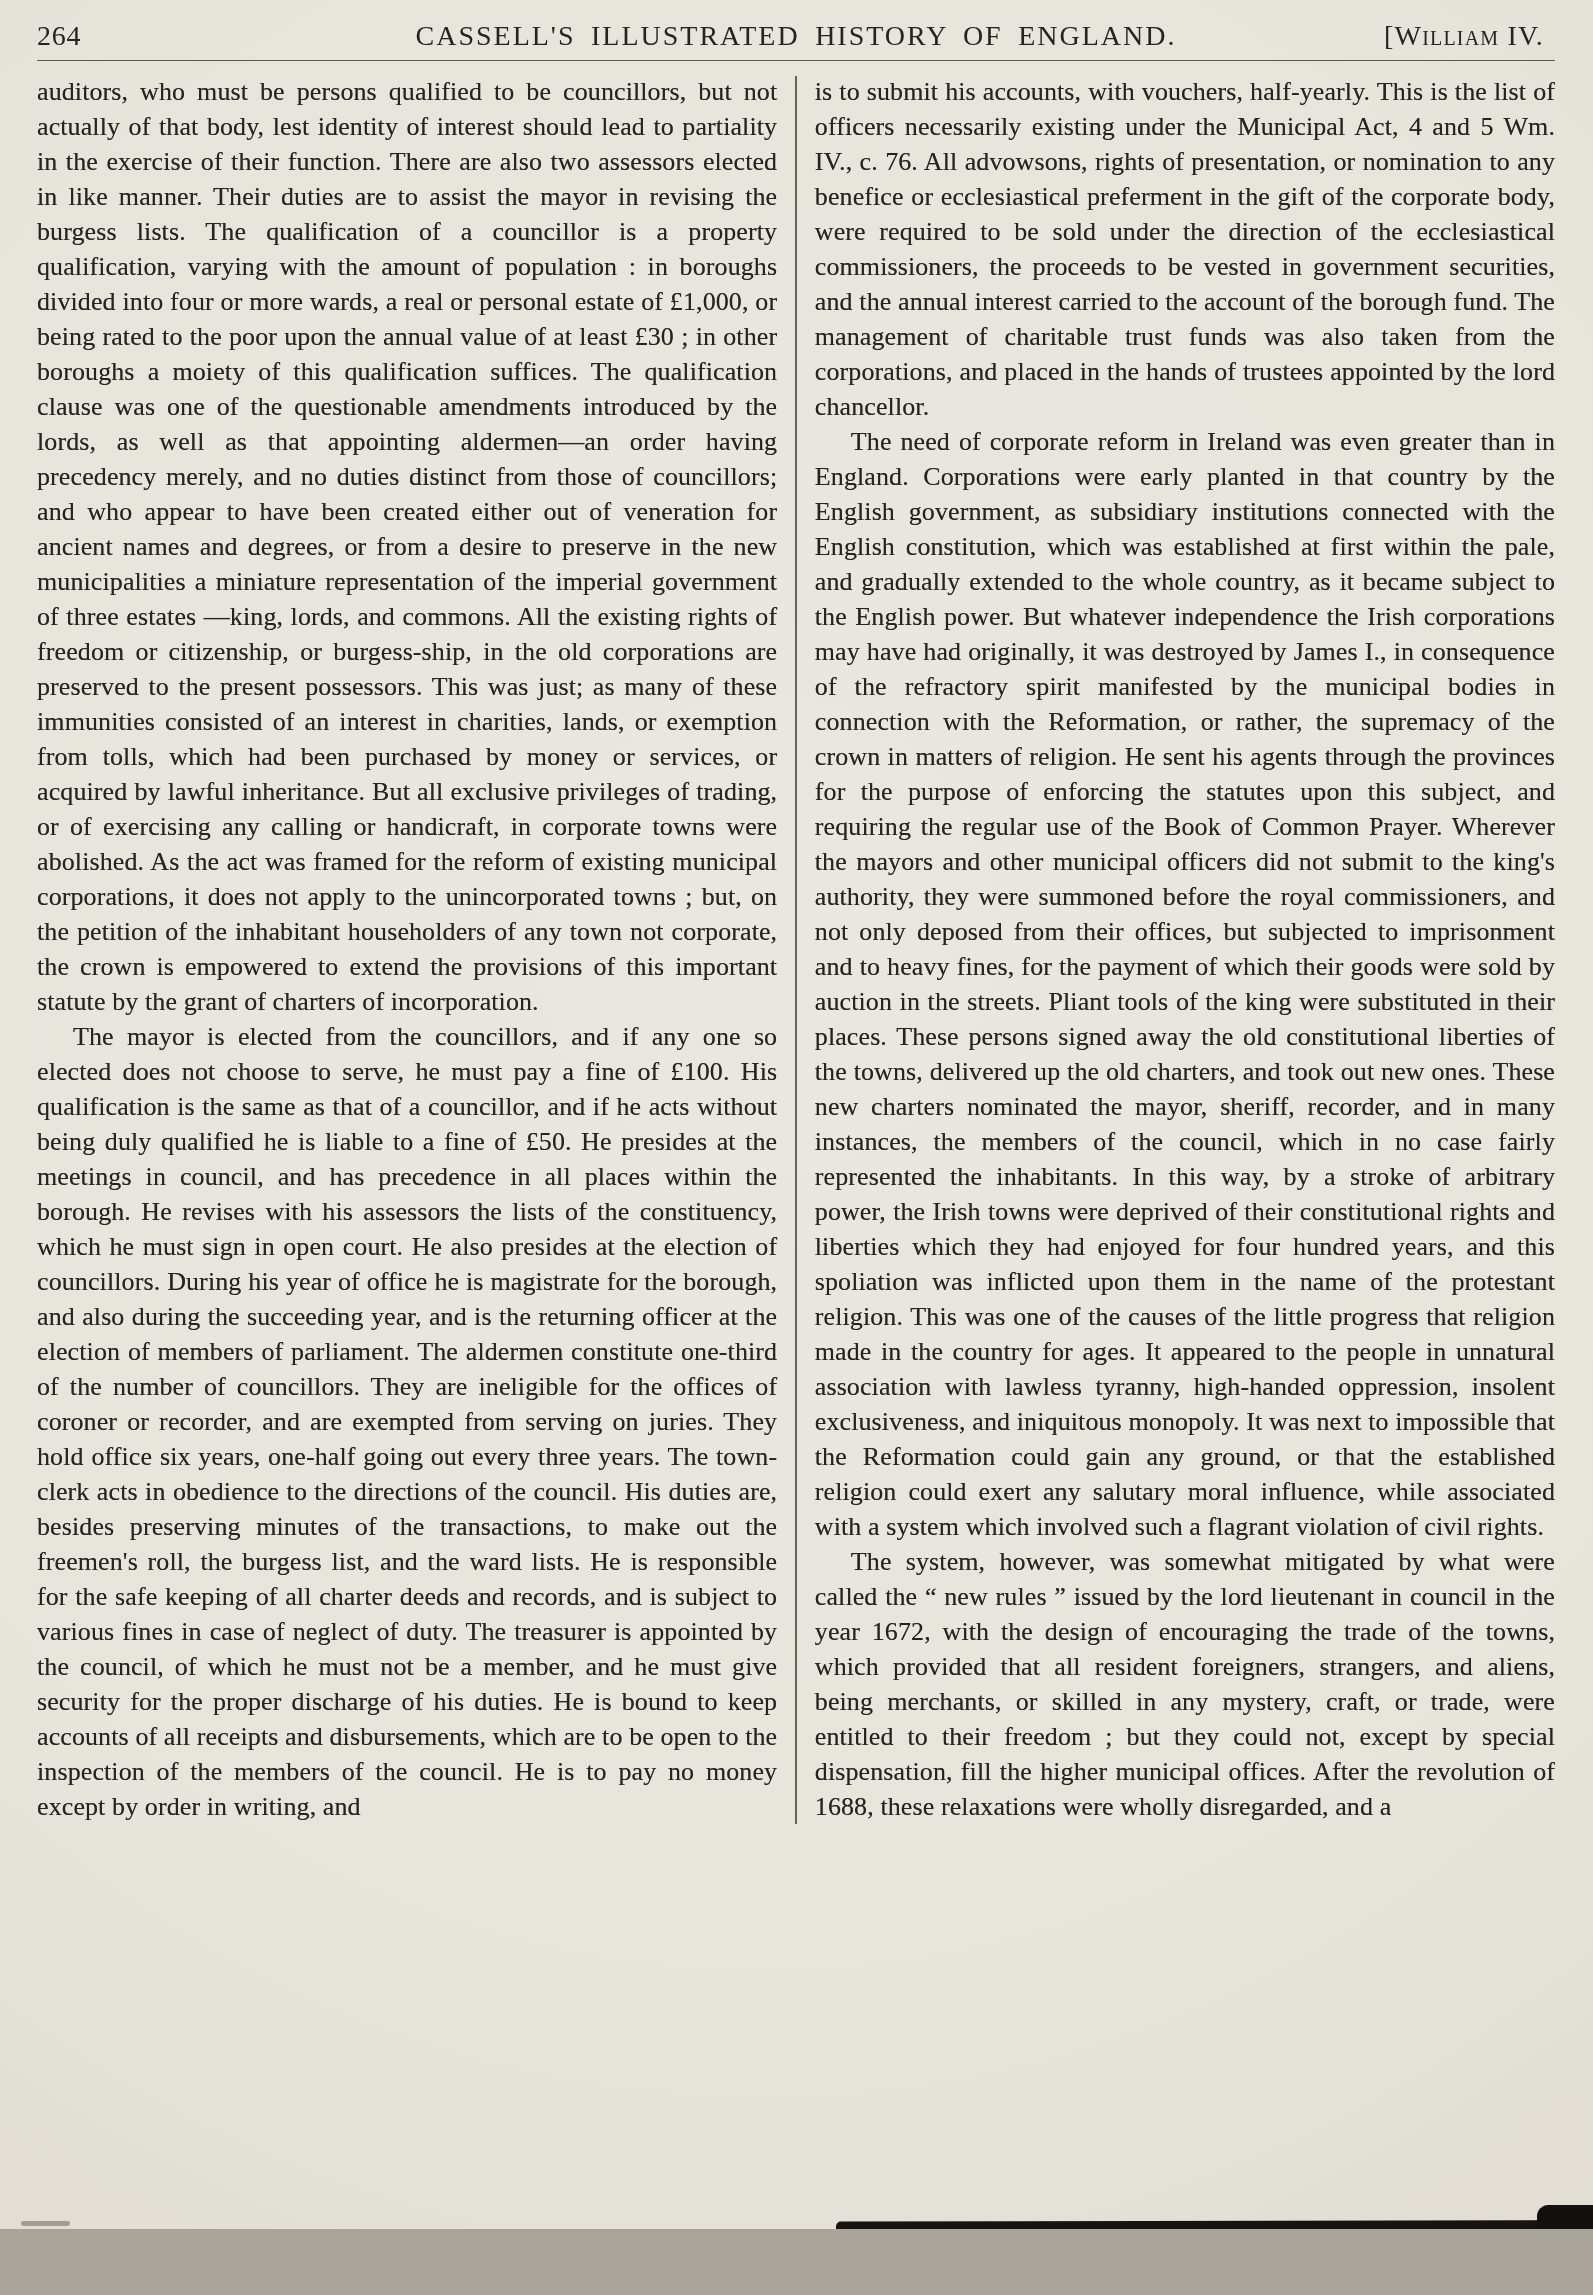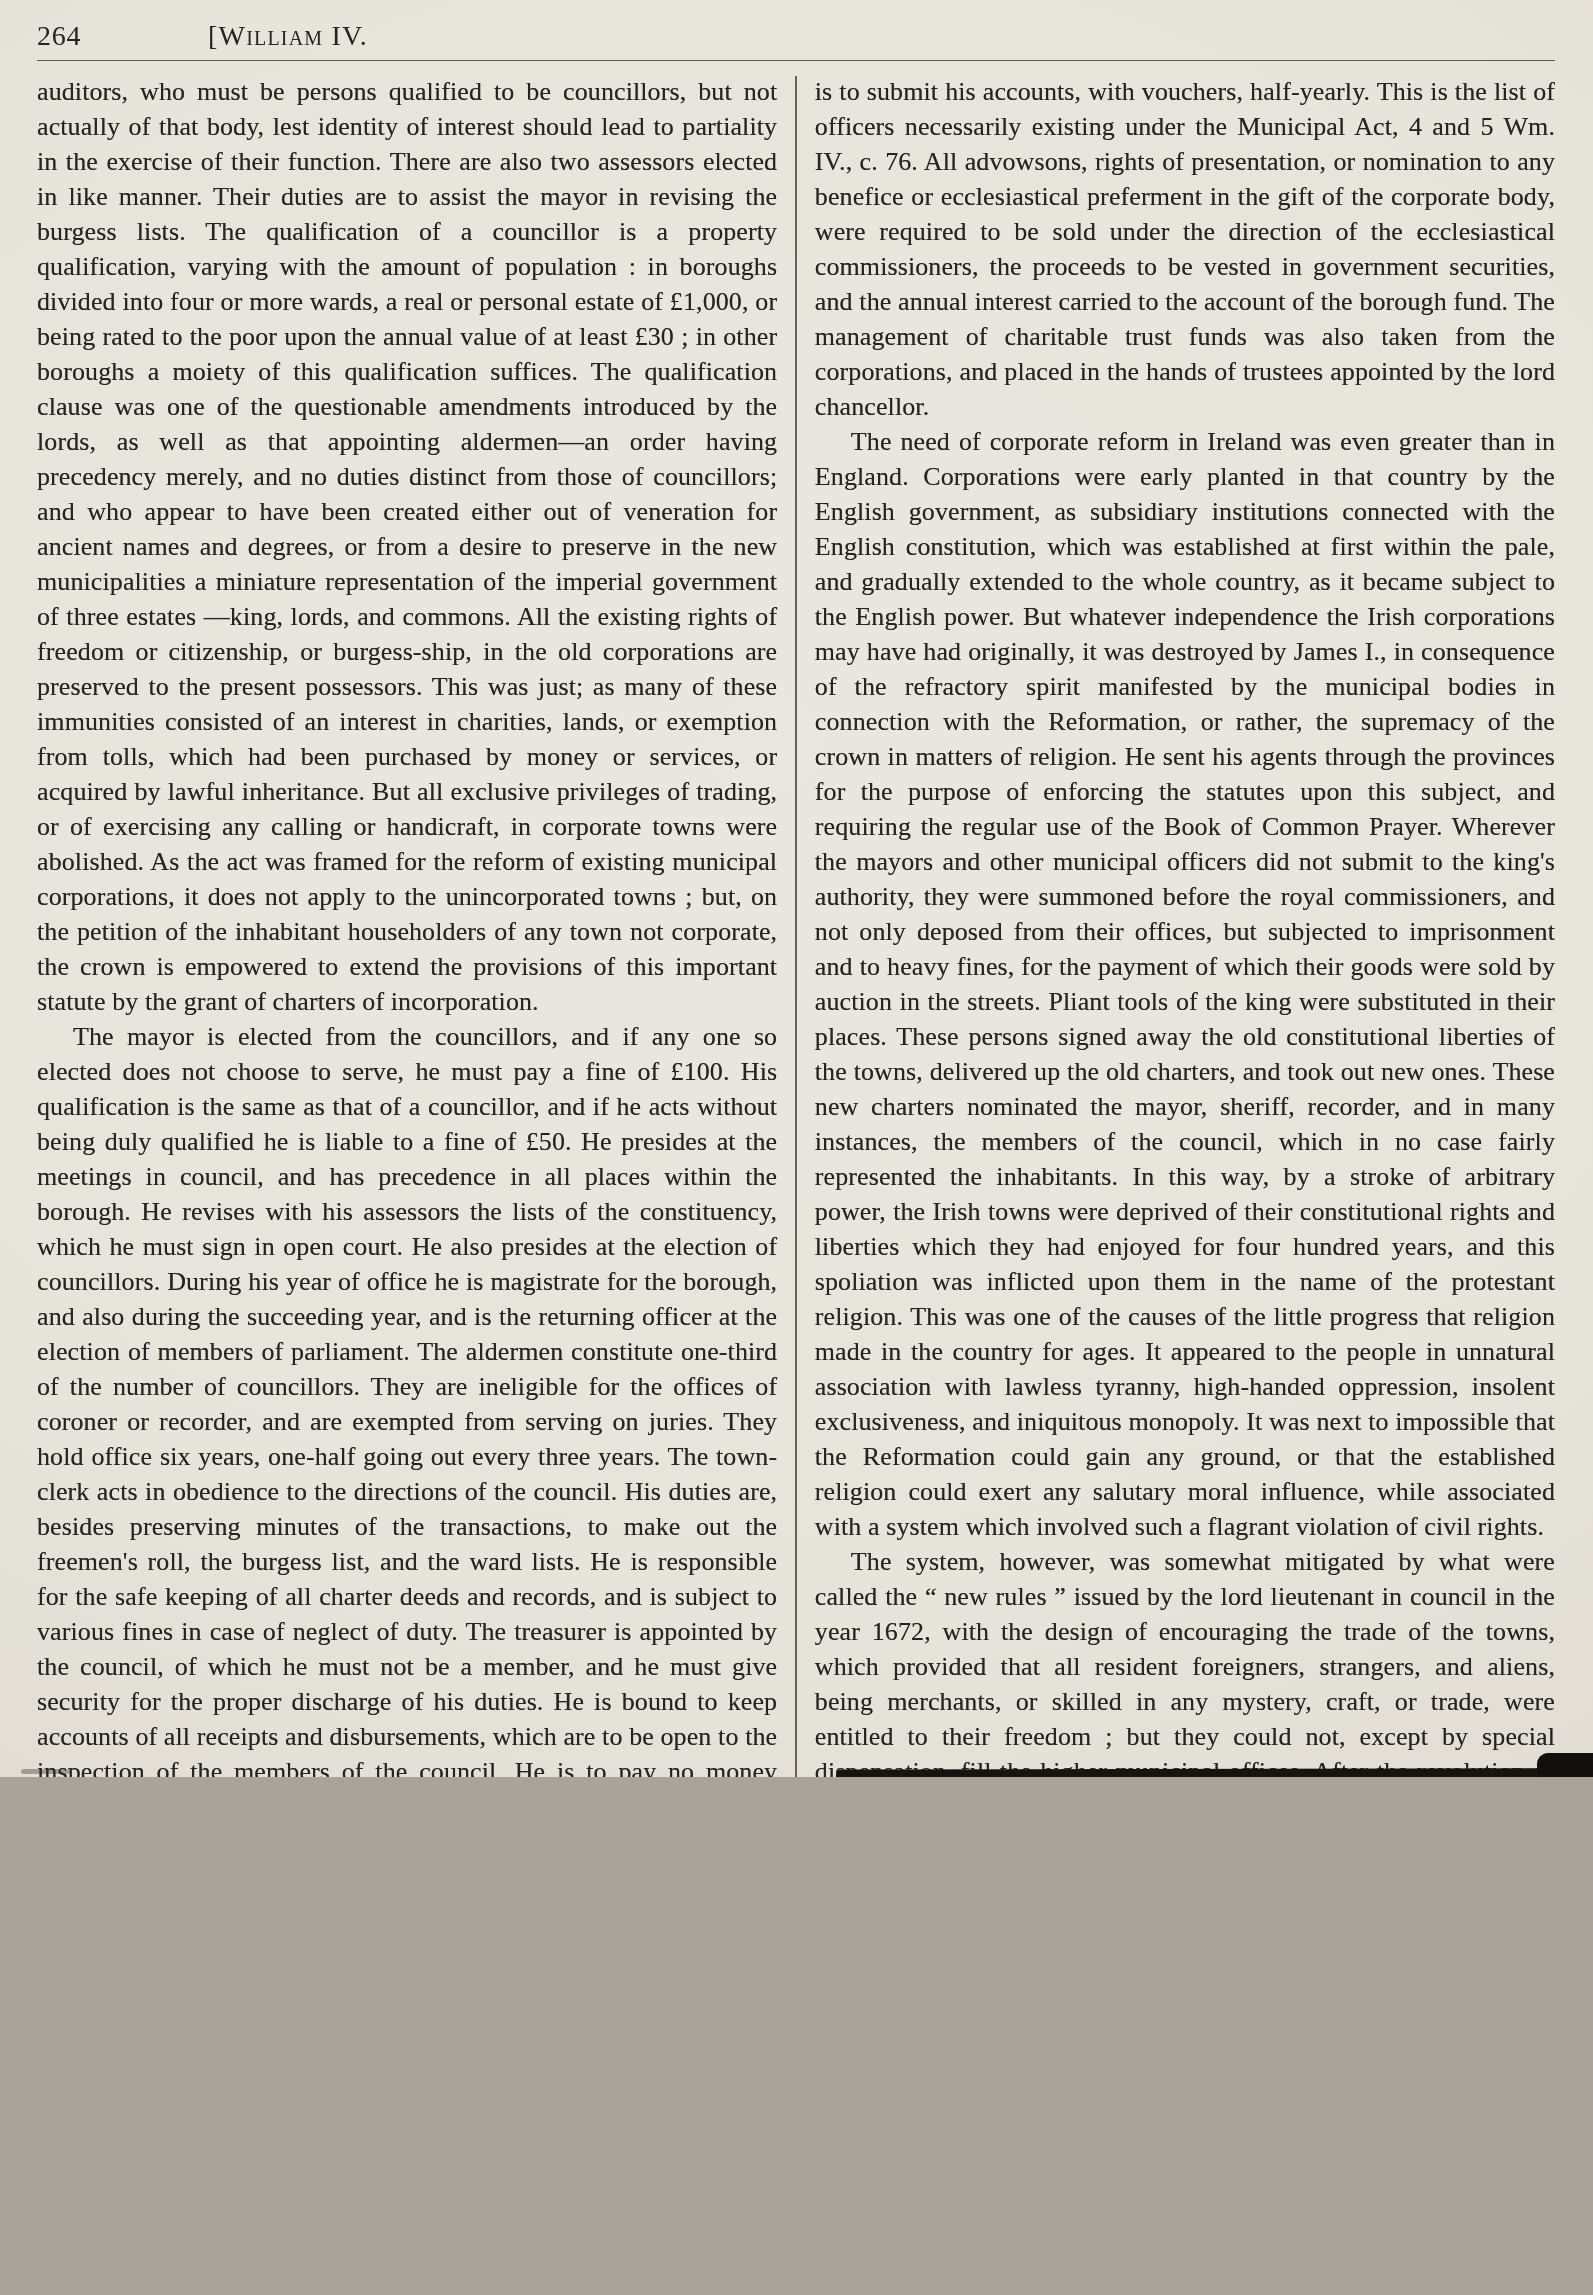--- a/index.html
+++ b/index.html
@@ -1,20 +1,20 @@
 <!DOCTYPE html>
 <html style="--paper: #eae7e0; --ink: #272420; --rule: #46413a;font-size:13px"><head>
 <meta charset="utf-8">
 <style>
   * { margin: 0; padding: 0; box-sizing: border-box; }
   html, body { background: #a9a49a; }
   .page {
     position: relative;
     width: 1594px;
-    height: 1777px;
+    height: 2229px;
     margin: 0 auto;
     overflow: hidden;
     color: var(--ink, #272420);
     font-family: "Liberation Serif", "DejaVu Serif", serif;
     background:
       radial-gradient(ellipse 130% 95% at 48% 42%,
         var(--paper, #eae7e0) 0%,
         #e7e4dc 50%,
         #dfdbd2 80%,
         #d3cfc5 97%,
@@ -108,20 +108,21 @@
   }
 </style>
 </head>
 <body>
 
 <div class="page">
   <div class="inner">
 
     <header class="running-head">
       <span class="page-number">264</span>
+      <span class="book-title">CASSELL'S ILLUSTRATED HISTORY OF ENGLAND.</span>
       <span class="chapter-marker">[William IV.</span>
     </header>
 
     <div class="header-rule"></div>
 
     <main class="columns">
 
       <section class="column">
         <p>auditors, who must be persons qualified to be councillors, but not actually of that body, lest identity of interest should lead to partiality in the exercise of their function. There are also two assessors elected in like manner. Their duties are to assist the mayor in revising the burgess lists. The qualification of a councillor is a property qualification, varying with the amount of population : in boroughs divided into four or more wards, a real or personal estate of £1,000, or being rated to the poor upon the annual value of at least £30 ; in other boroughs a moiety of this qualification suffices. The qualification clause was one of the questionable amendments introduced by the lords, as well as that appointing aldermen—an order having precedency merely, and no duties distinct from those of councillors; and who appear to have been created either out of veneration for ancient names and degrees, or from a desire to preserve in the new municipalities a miniature representation of the imperial government of three estates —king, lords, and commons. All the existing rights of freedom or citizenship, or burgess-ship, in the old corporations are preserved to the present possessors. This was just; as many of these immunities consisted of an interest in charities, lands, or exemption from tolls, which had been purchased by money or services, or acquired by lawful inheritance. But all exclusive privileges of trading, or of exercising any calling or handicraft, in corporate towns were abolished. As the act was framed for the reform of existing municipal corporations, it does not apply to the unincorporated towns ; but, on the petition of the inhabitant householders of any town not corporate, the crown is empowered to extend the provisions of this important statute by the grant of charters of incorporation.</p>
         <p class="indent">The mayor is elected from the councillors, and if any one so elected does not choose to serve, he must pay a fine of £100. His qualification is the same as that of a councillor, and if he acts without being duly qualified he is liable to a fine of £50. He presides at the meetings in council, and has precedence in all places within the borough. He revises with his assessors the lists of the constituency, which he must sign in open court. He also presides at the election of councillors. During his year of office he is magistrate for the borough, and also during the succeeding year, and is the returning officer at the election of members of parliament. The aldermen constitute one-third of the number of councillors. They are ineligible for the offices of coroner or recorder, and are exempted from serving on juries. They hold office six years, one-half going out every three years. The town-clerk acts in obedience to the directions of the council. His duties are, besides preserving minutes of the transactions, to make out the freemen's roll, the burgess list, and the ward lists. He is responsible for the safe keeping of all charter deeds and records, and is subject to various fines in case of neglect of duty. The treasurer is appointed by the council, of which he must not be a member, and he must give security for the proper discharge of his duties. He is bound to keep accounts of all receipts and disbursements, which are to be open to the inspection of the members of the council. He is to pay no money except by order in writing, and</p>

